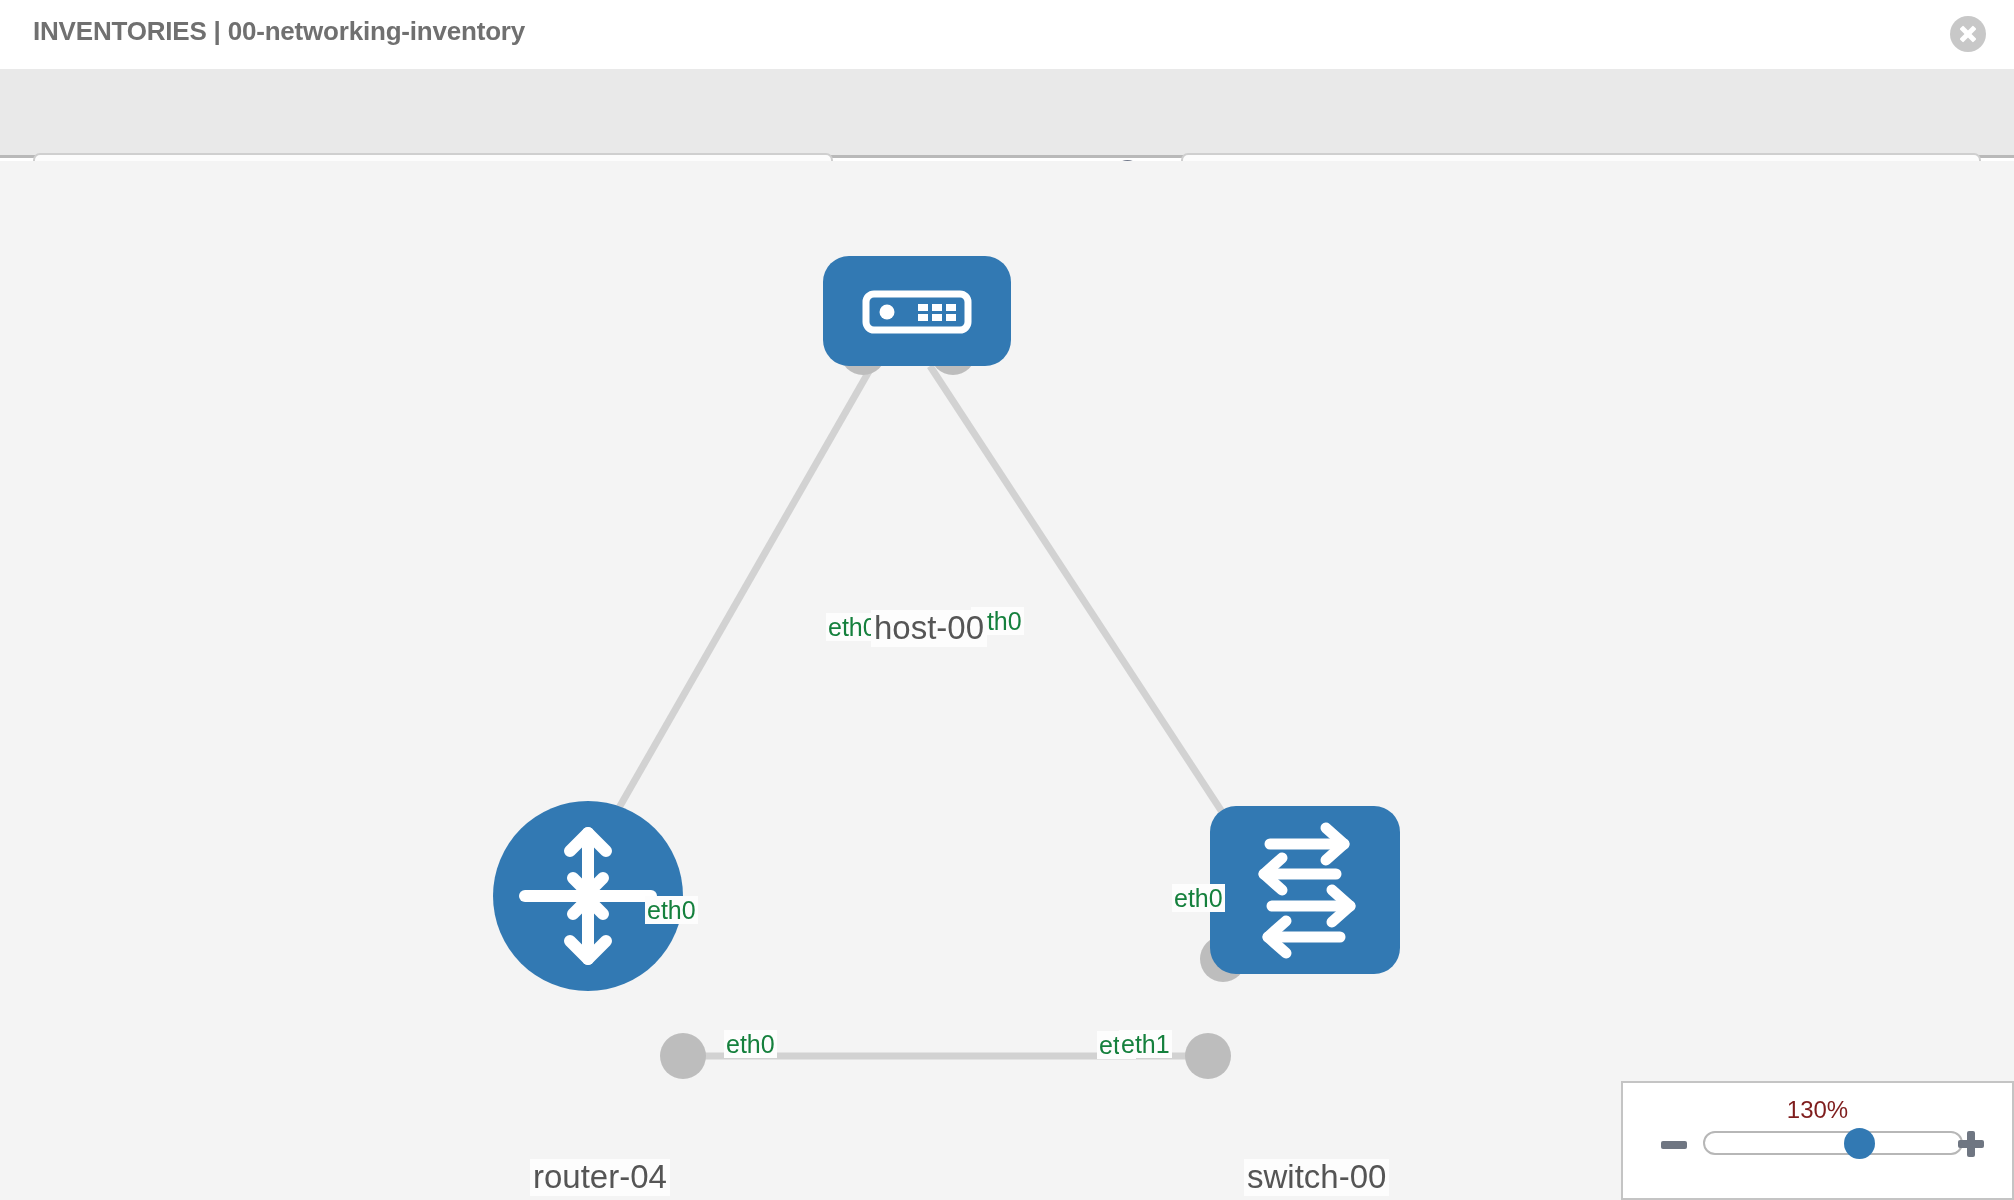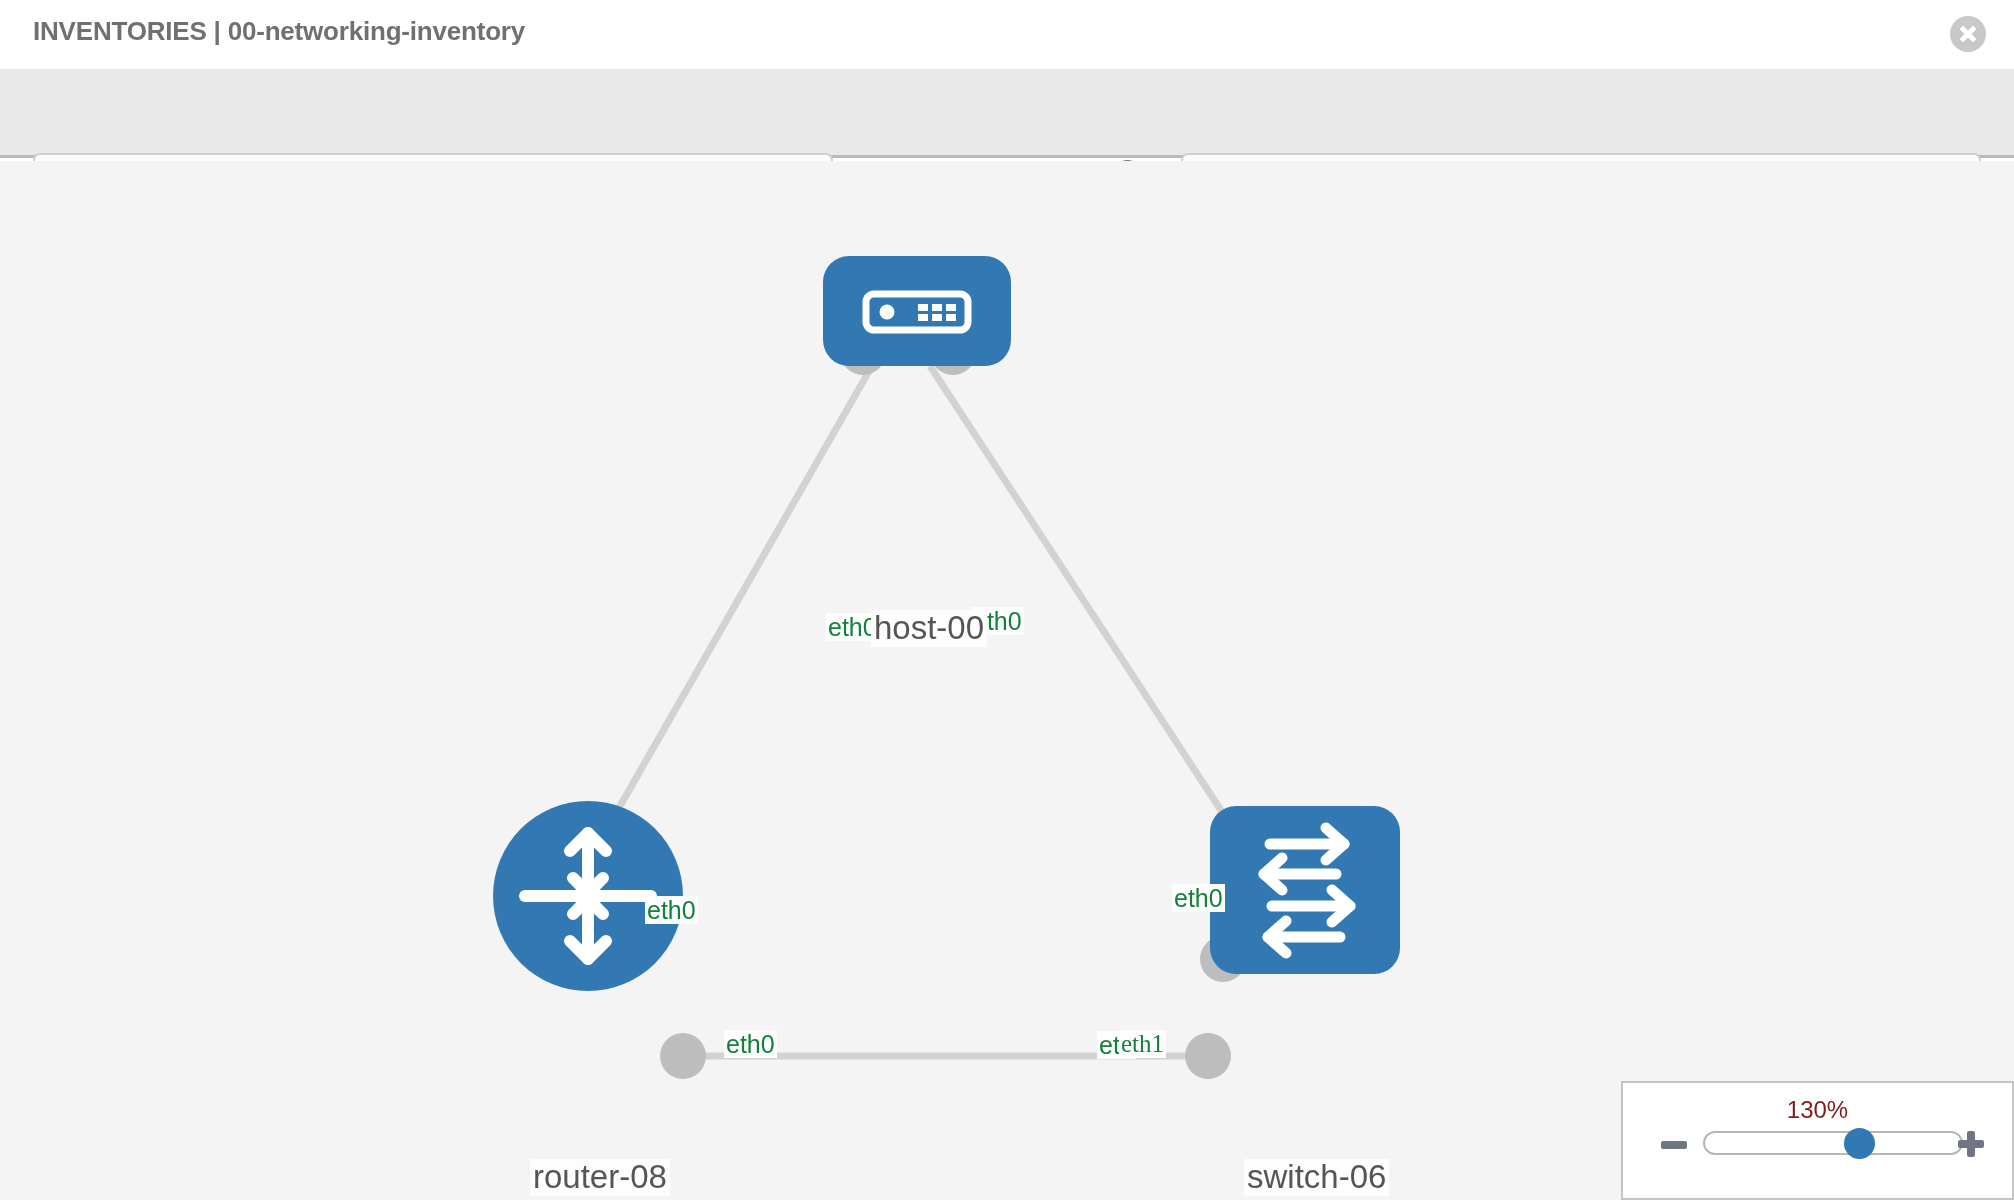--- a/index.html
+++ b/index.html
@@ -246,25 +246,25 @@
         </g>
       </svg>
     </div>
 
     <div class="iface-label" style="left:826px; top:452px;">eth0</div>
     <div class="iface-label" style="left:971px; top:446px;">eth0</div>
     <div class="iface-label" style="left:645px; top:735px;">eth0</div>
     <div class="iface-label" style="left:1172px; top:723px;">eth0</div>
     <div class="iface-label" style="left:724px; top:869px;">eth0</div>
     <div class="iface-label" style="left:1097px; top:870px;">eth</div>
-    <div class="iface-label" style="left:1119px; top:869px;font-family:Liberation Serif, serif;">eth1</div>
+    <div class="iface-label" style="left:1119px; top:869px;">eth1</div>
 
     <div class="node-label" style="left:871px; top:449px;">host-00</div>
-    <div class="node-label" style="left:530px; top:998px;">router-08</div>
-    <div class="node-label" style="left:1244px; top:998px;">switch-06</div>
+    <div class="node-label" style="left:530px; top:998px;">router-04</div>
+    <div class="node-label" style="left:1244px; top:998px;">switch-00</div>
 
   </div>
 
   <div class="zoom-panel">
     <div class="zoom-percent">130%</div>
     <div class="zoom-minus"></div>
     <div class="zoom-track"></div>
     <div class="zoom-thumb"></div>
     <div class="zoom-plus"></div>
   </div>

